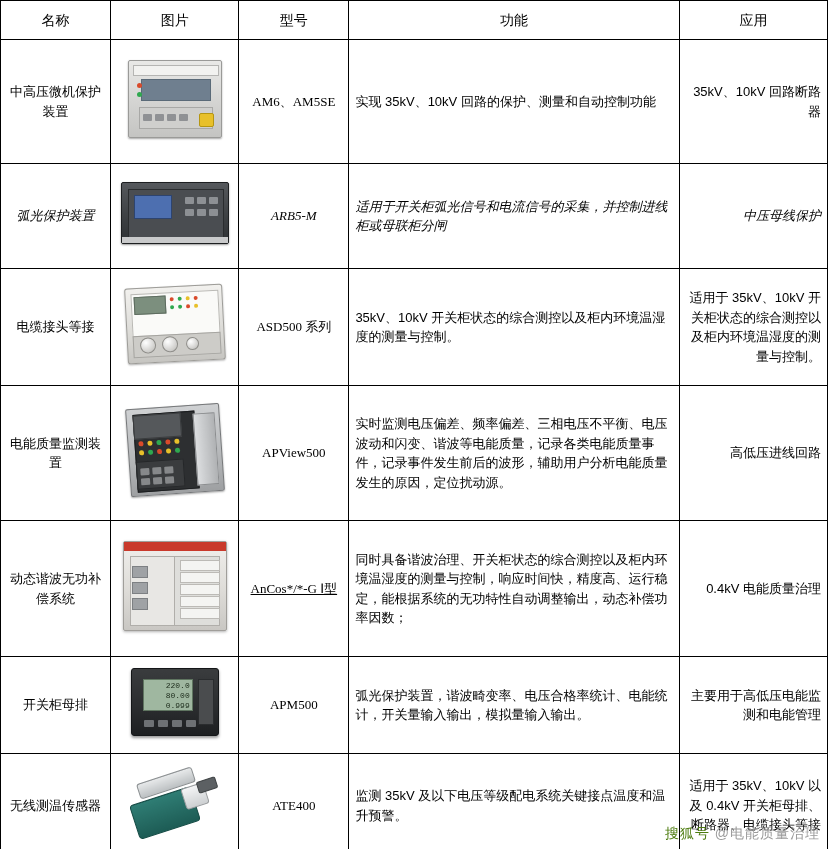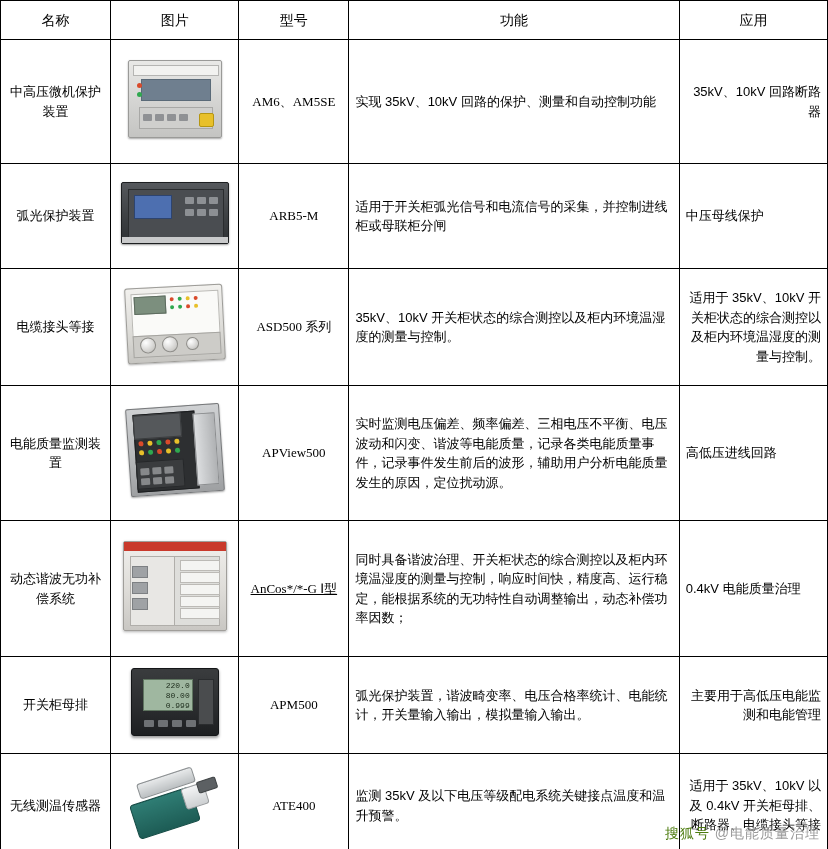--- a/index.html
+++ b/index.html
@@ -48,21 +48,21 @@
     text-align: center;
     font-size: 13.5px;
     font-family: "Liberation Serif", serif;
   }
   td.model-cell.underlined span { text-decoration: underline; }
   td.func-cell {
     text-align: left;
     font-size: 13.5px;
   }
   td.app-cell {
-    text-align: left;
+    text-align: right;
     font-size: 13.5px;
   }
   td.app-cell.left { text-align: right; }
   td.img-cell {
     text-align: center;
     padding: 6px 4px;
   }
   .device {
     display: inline-block;
     position: relative;
@@ -314,21 +314,21 @@
           <span class="btn" style="left:38px; bottom:16px;"></span>
           <span class="btn" style="left:50px; bottom:16px;"></span>
           <span class="ybtn"></span>
         </span>
       </td>
       <td class="model-cell">AM6、AM5SE</td>
       <td class="func-cell">实现 35kV、10kV 回路的保护、测量和自动控制功能</td>
       <td class="app-cell left">35kV、10kV 回路断路器</td>
     </tr>
 
-    <tr style="height:105px;">
+    <tr style="height:105px;font-style:italic;">
       <td class="name-cell">弧光保护装置</td>
       <td class="img-cell">
         <span class="device dev-arc">
           <span class="face"></span>
           <span class="scr"></span>
           <span class="kp"></span>
           <span class="k" style="right:34px; top:14px;"></span>
           <span class="k" style="right:22px; top:14px;"></span>
           <span class="k" style="right:10px; top:14px;"></span>
           <span class="k" style="right:34px; top:26px;"></span>

